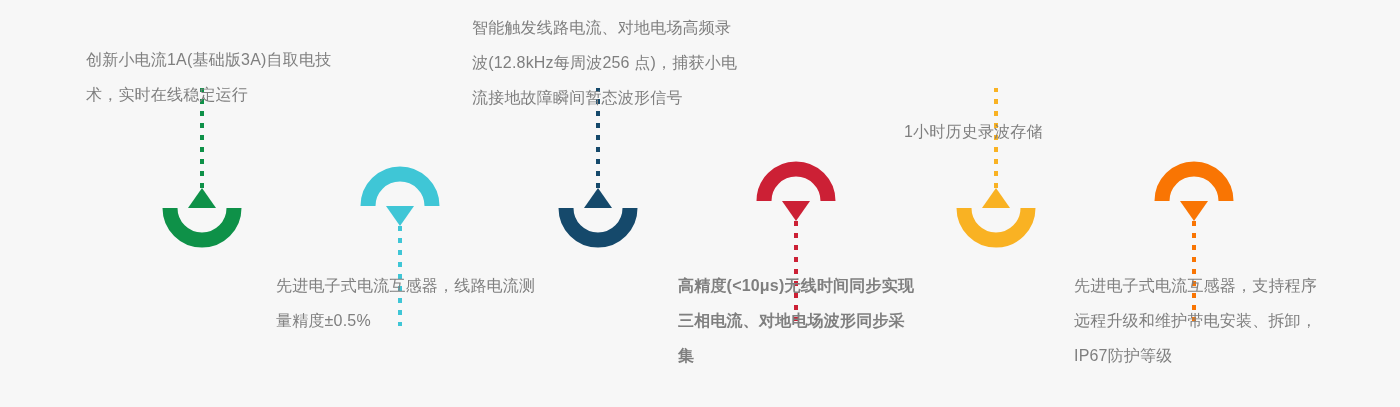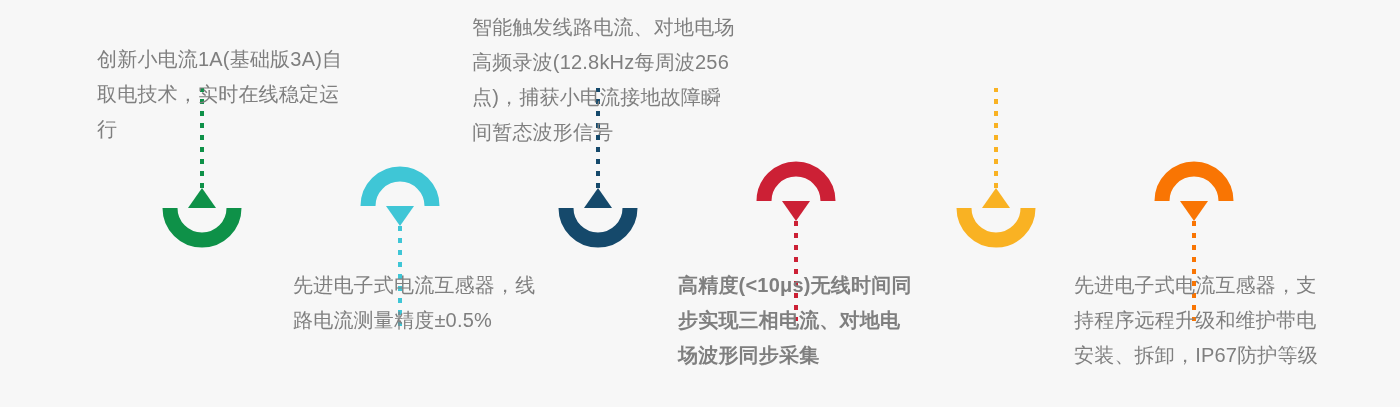--- a/index.html
+++ b/index.html
@@ -30,47 +30,47 @@
   .icon-svg {
     display: block;
     width: 96px;
     height: 96px;
   }
 
   
   .caption {
     position: absolute;
     color: #7f7f7f;
-    font-size: 20px;
+    font-size: 16px;
     line-height: 35px;
     letter-spacing: 0.2px;
     white-space: pre-line;
     font-weight: 400;
   }
 </style>
 </head>
 <body style="background: rgb(247, 247, 247);">
 
 <div id="stage">
     <div class="feature" style="left: 154px; top: 72px;">
       <svg viewBox="0 0 96 200" width="96" height="200" class="icon-svg" style="height: 200px;">
         <path d="M 16 136 A 32 32 0 1 0 80 136" fill="none" stroke="#0E9148" stroke-width="15" stroke-linecap="butt"></path>
         <polygon points="48,116 62,136 34,136" fill="#0E9148"></polygon>
         <line x1="48" x2="48" y1="116" y2="16" stroke="#0E9148" stroke-width="4" stroke-dasharray="5 7"></line>
       </svg>
     </div>
-    <div class="caption" style="left: 97px; top: 42px; width: 250px;">创新小电流1A(基础版3A)自取电技术，实时在线稳定运行</div>
+    <div class="caption" style="left: 86px; top: 42px; width: 250px;">创新小电流1A(基础版3A)自取电技术，实时在线稳定运行</div>
     <div class="feature" style="left: 352px; top: 142px;">
       <svg viewBox="0 0 96 200" width="96" height="200" class="icon-svg" style="height: 200px;">
         <path d="M 16 64 A 32 32 0 1 1 80 64" fill="none" stroke="#3FC6D6" stroke-width="15" stroke-linecap="butt"></path>
         <polygon points="34,64 62,64 48,84" fill="#3FC6D6"></polygon>
         <line x1="48" x2="48" y1="84" y2="184" stroke="#3FC6D6" stroke-width="4" stroke-dasharray="5 7"></line>
       </svg>
     </div>
-    <div class="caption" style="left: 293px; top: 268px; width: 260px;">先进电子式电流互感器，线路电流测量精度±0.5%</div>
+    <div class="caption" style="left: 276px; top: 268px; width: 260px;">先进电子式电流互感器，线路电流测量精度±0.5%</div>
     <div class="feature" style="left: 550px; top: 72px;">
       <svg viewBox="0 0 96 200" width="96" height="200" class="icon-svg" style="height: 200px;">
         <path d="M 16 136 A 32 32 0 1 0 80 136" fill="none" stroke="#15496B" stroke-width="15" stroke-linecap="butt"></path>
         <polygon points="48,116 62,136 34,136" fill="#15496B"></polygon>
         <line x1="48" x2="48" y1="116" y2="16" stroke="#15496B" stroke-width="4" stroke-dasharray="5 7"></line>
       </svg>
     </div>
     <div class="caption" style="left: 472px; top: 10px; width: 266px;">智能触发线路电流、对地电场高频录波(12.8kHz每周波256 点)，捕获小电流接地故障瞬间暂态波形信号</div>
     <div class="feature" style="left: 748px; top: 137px;">
       <svg viewBox="0 0 96 200" width="96" height="200" class="icon-svg" style="height: 200px;">
@@ -80,20 +80,21 @@
       </svg>
     </div>
     <div class="caption" style="left: 678px; top: 268px; width: 240px; font-weight: bold;">高精度(&lt;10μs)无线时间同步实现三相电流、对地电场波形同步采集</div>
     <div class="feature" style="left: 948px; top: 72px;">
       <svg viewBox="0 0 96 200" width="96" height="200" class="icon-svg" style="height: 200px;">
         <path d="M 16 136 A 32 32 0 1 0 80 136" fill="none" stroke="#F9B223" stroke-width="15" stroke-linecap="butt"></path>
         <polygon points="48,116 62,136 34,136" fill="#F9B223"></polygon>
         <line x1="48" x2="48" y1="116" y2="16" stroke="#F9B223" stroke-width="4" stroke-dasharray="5 7"></line>
       </svg>
     </div>
+    <div class="caption" style="left: 904px; top: 114px; width: 240px;">1小时历史录波存储</div>
     <div class="feature" style="left: 1146px; top: 137px;">
       <svg viewBox="0 0 96 200" width="96" height="200" class="icon-svg" style="height: 200px;">
         <path d="M 16 64 A 32 32 0 1 1 80 64" fill="none" stroke="#F97503" stroke-width="15" stroke-linecap="butt"></path>
         <polygon points="34,64 62,64 48,84" fill="#F97503"></polygon>
         <line x1="48" x2="48" y1="84" y2="184" stroke="#F97503" stroke-width="4" stroke-dasharray="5 7"></line>
       </svg>
     </div>
     <div class="caption" style="left: 1074px; top: 268px; width: 250px;">先进电子式电流互感器，支持程序远程升级和维护带电安装、拆卸，IP67防护等级</div>
   </div>
 

